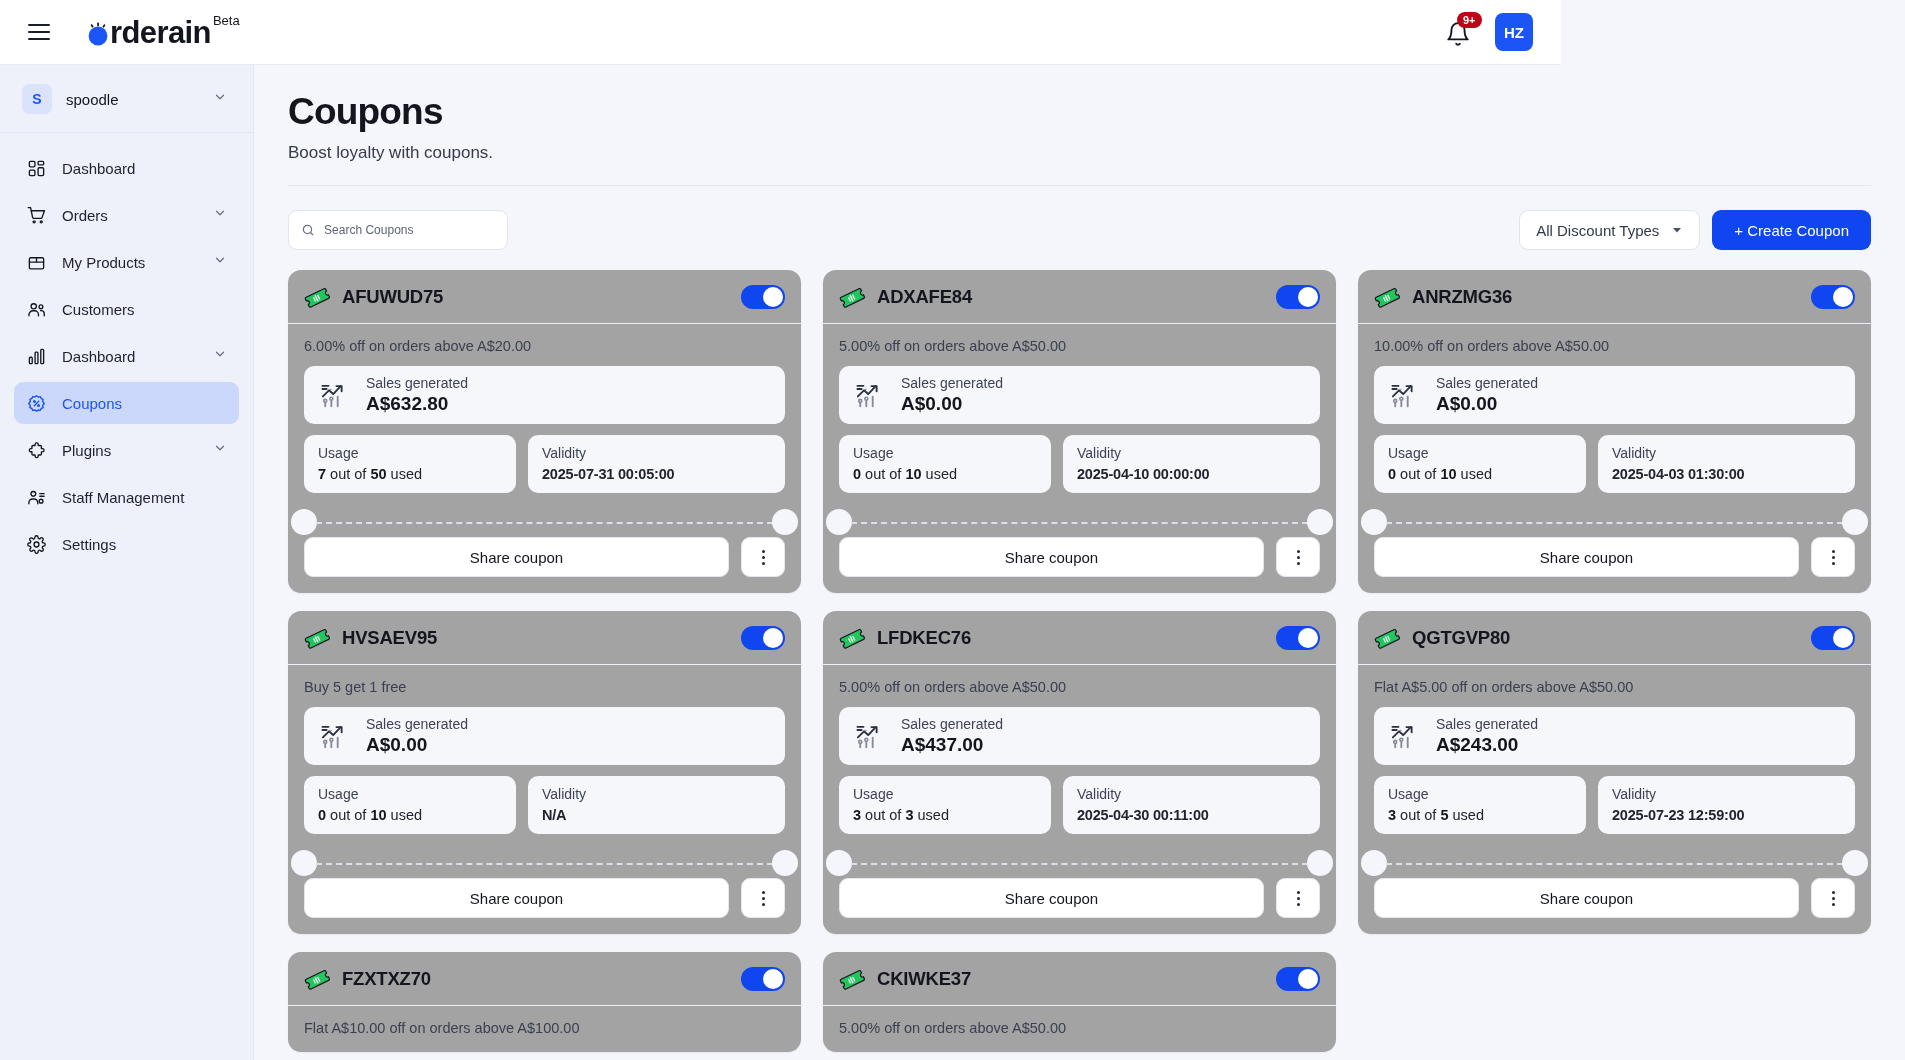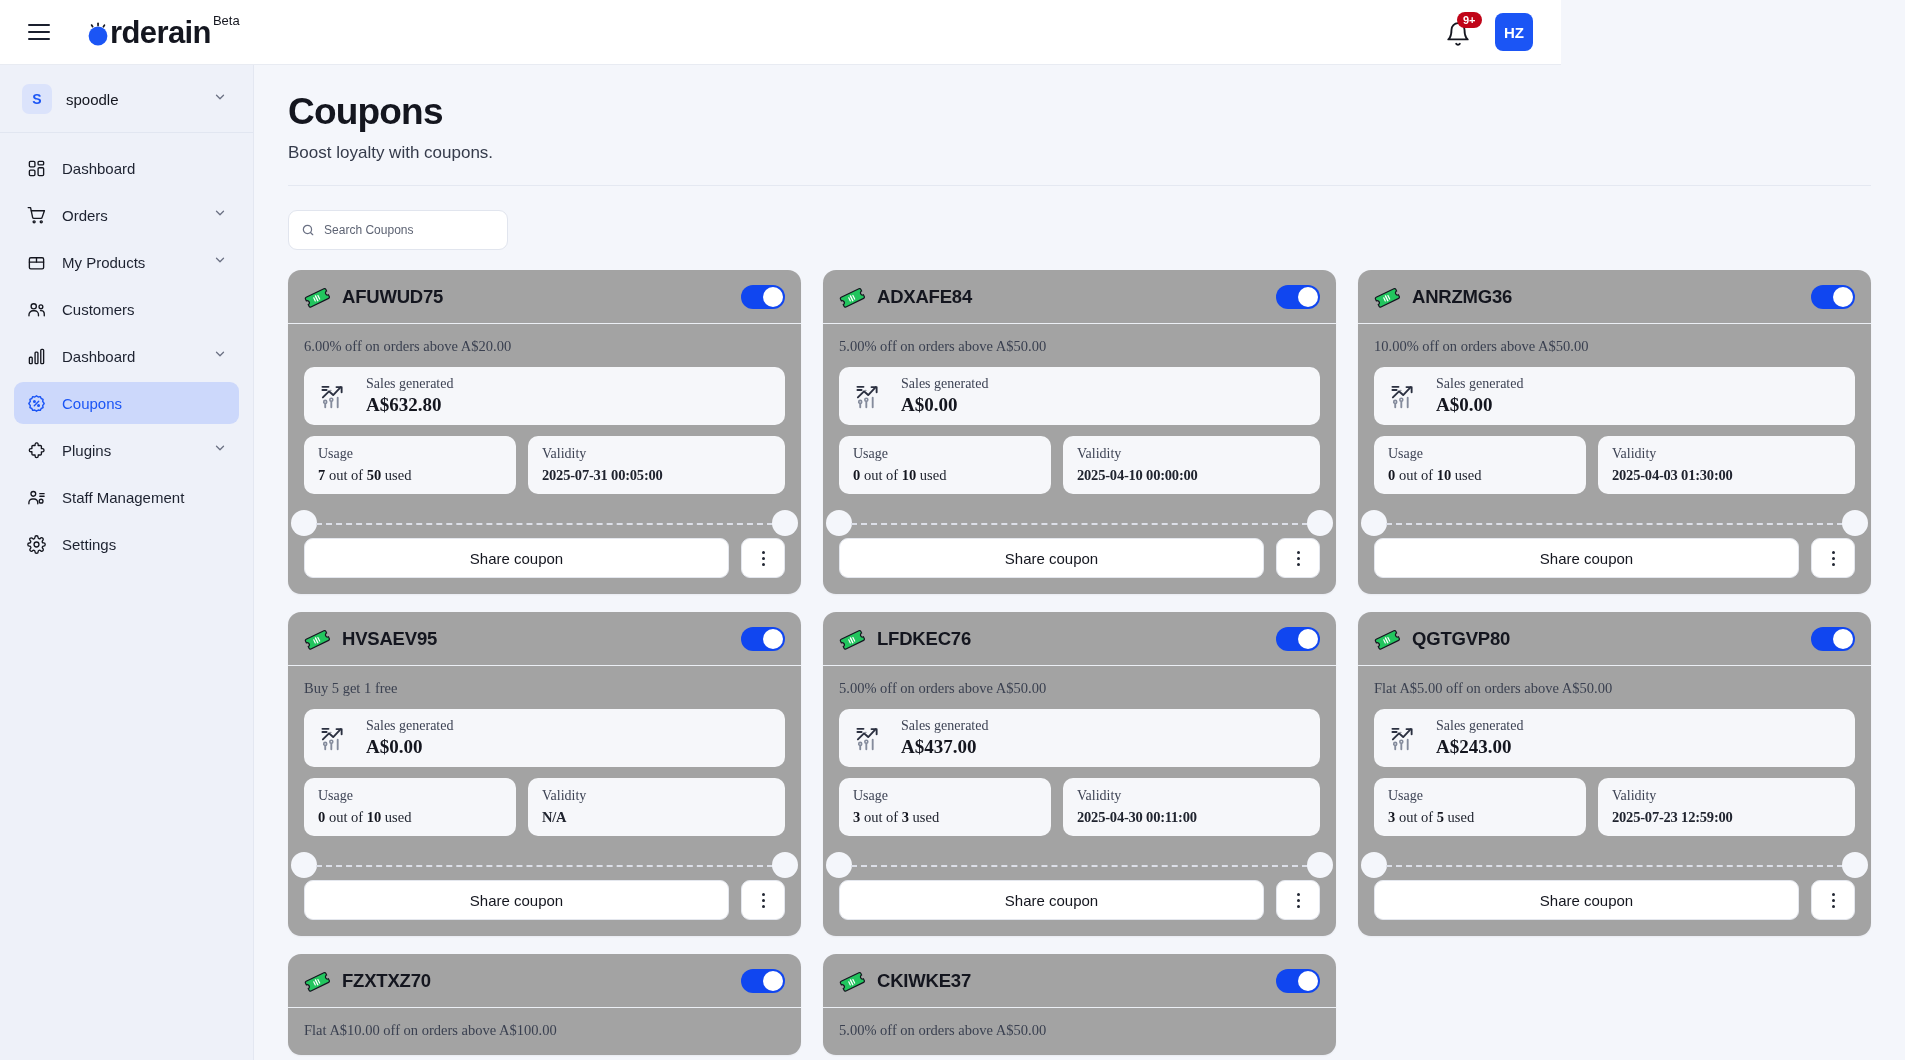--- a/index.html
+++ b/index.html
@@ -149,21 +149,21 @@
   .ticketIcon { width: 26px; height: 26px; flex: none; }
   .cCode { margin-left: 12px; font-size: 18.5px; font-weight: 700; color: #14161f; letter-spacing: -0.2px; }
   .toggle {
     margin-left: auto; width: 44px; height: 24px; border-radius: 13px;
     background: #1046f0; position: relative; cursor: pointer; flex: none;
   }
   .toggle .knob {
     position: absolute; right: 2px; top: 2px;
     width: 20px; height: 20px; border-radius: 50%; background: #fff;
   }
-  .cBody { padding: 14px 16px 0 16px; font-family: Liberation Serif, serif; }
+  .cBody { padding: 14px 16px 0 16px; }
   .cDesc { font-size: 14.5px; color: #3a4050; }
   .salesBox {
     margin-top: 12px; background: #f6f7fa; border-radius: 10px;
     height: 58px; display: flex; align-items: center; padding: 0 16px;
   }
   .salesIcon { width: 32px; height: 30px; flex:none; }
   .salesTxt { margin-left: 14px; }
   .salesLbl { font-size: 14px; color: #3d4354; }
   .salesVal { font-size: 19px; font-weight: 700; color: #14161f; margin-top: 2px; }
   .miniRow { display: flex; gap: 12px; margin-top: 11px; }
@@ -382,20 +382,31 @@
 
   <div id="toolbar">
     <div id="searchBox">
       <svg width="16" height="16" viewBox="0 0 24 24" fill="none" stroke="#6b7184" stroke-width="2.1" stroke-linecap="round" stroke-linejoin="round">
         <circle cx="11" cy="11" r="7"></circle>
           <line x1="20" y1="20" x2="16.2" y2="16.2"></line>
       </svg>
       <input type="text" placeholder="Search Coupons" style="">
     </div>
 
+    <div id="toolRight">
+      <div id="discountSelect">
+        <span>All Discount Types</span>
+        <span>
+          <svg width="12" height="12" viewBox="0 0 24 24" fill="#4a5163">
+            <polygon points="4,8 20,8 12,17"></polygon>
+            </svg>
+        </span>
+      </div>
+      <button id="createBtn">+ Create Coupon</button>
+    </div>
   </div>
 
   <div id="grid">
       <div class="coupon">
 
     <div class="cHead">
       <span class="ticketIcon">
 <svg viewBox="0 0 28 28" width="26" height="26">
   <g transform="rotate(-26 14 14)">
     <path d="M3.4 9.2h21.2a1.5 1.5 0 0 1 1.5 1.5v2.1a2.2 2.2 0 0 0 0 4.4v2.1a1.5 1.5 0 0 1-1.5 1.5H3.4a1.5 1.5 0 0 1-1.5-1.5v-2.1a2.2 2.2 0 0 0 0-4.4v-2.1A1.5 1.5 0 0 1 3.4 9.2z" fill="#22c55e" stroke="#14161f" stroke-width="1.3" stroke-linejoin="round"></path>

